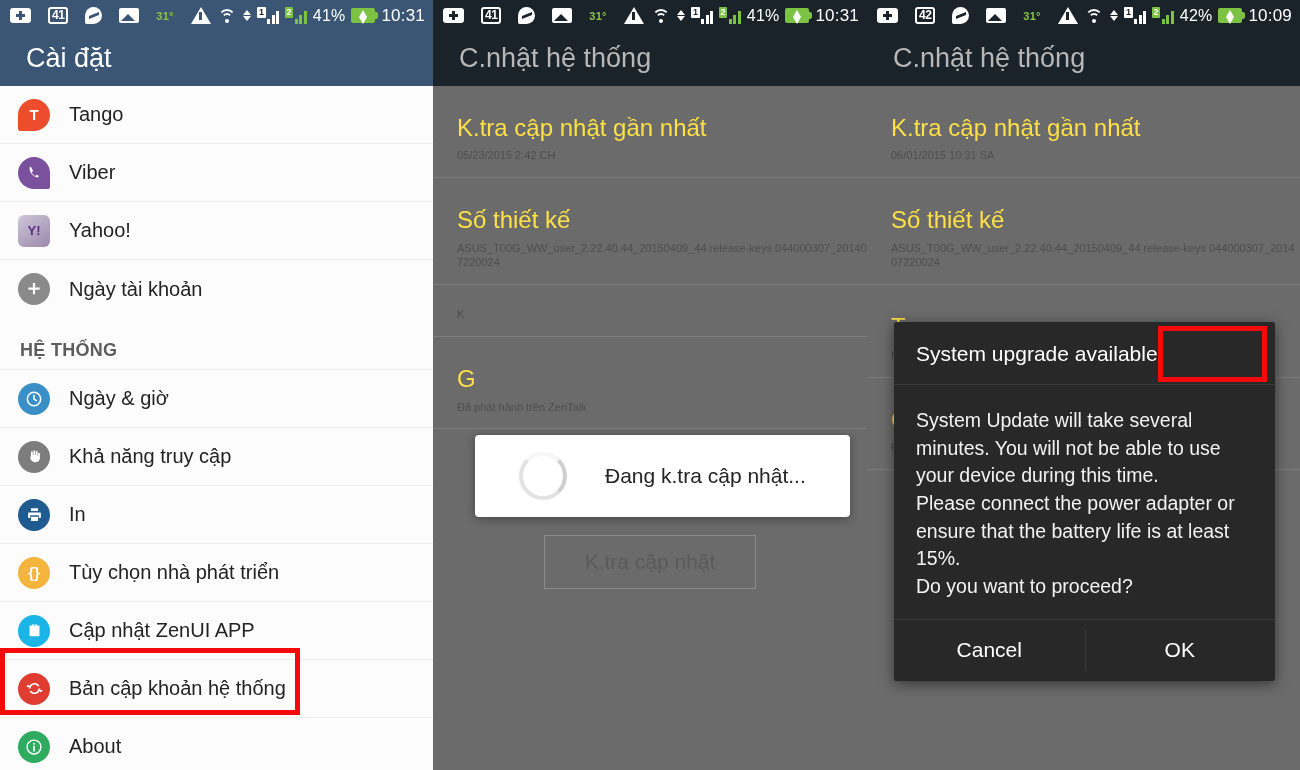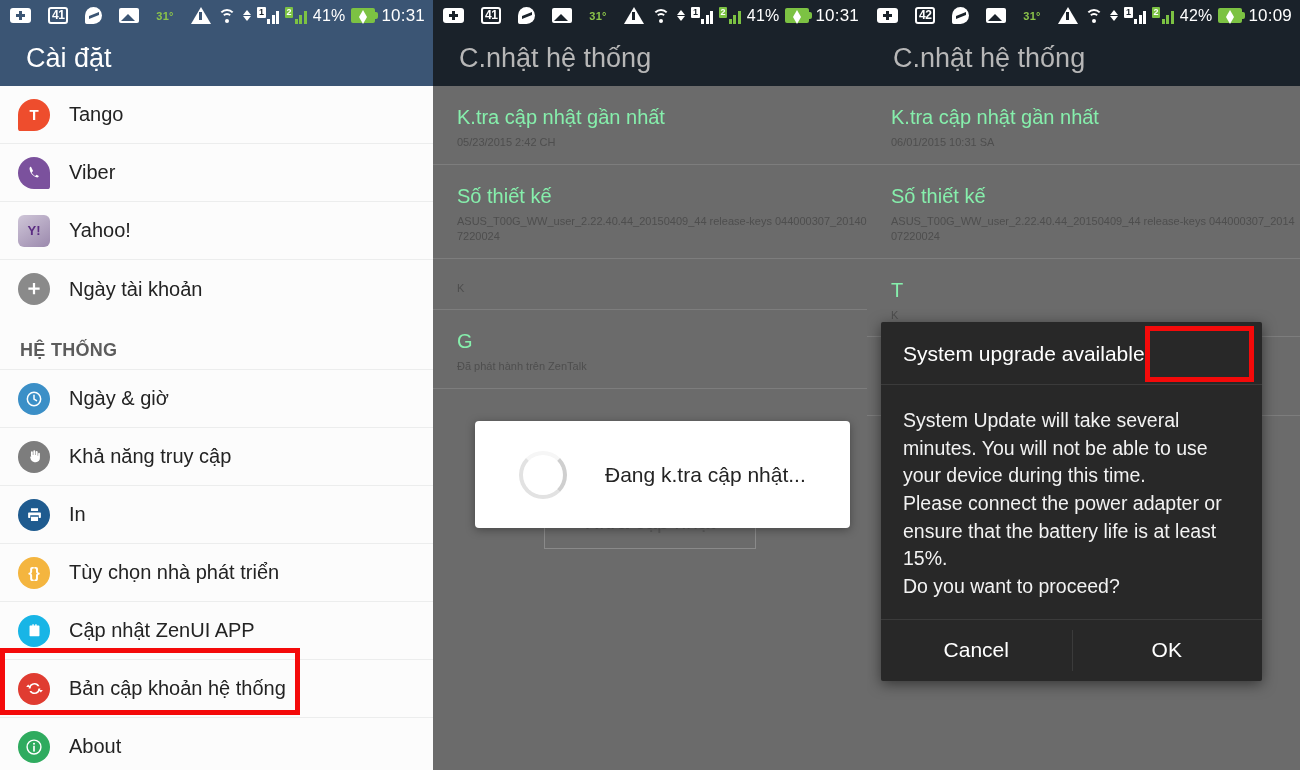--- a/index.html
+++ b/index.html
@@ -166,48 +166,48 @@
   .ic-about { background: #2fab5f; }
   .ic-glyph svg { display: block; }
   .redbox {
     position: absolute; border: 5px solid #f40a0a; pointer-events: none;
   }
   .redbox-sidebar { left: 0; top: 648px; width: 300px; height: 67px; }
 
   
   .upd-body { background: #6b6b6b; height: 684px; position: relative; }
   .upd-item { padding: 18px 0 14px 24px; border-bottom: 1px solid #7d7d7d; }
-  .upd-item-title { font-size: 20px; color: #86efac; line-height: 1.35; }
+  .upd-item-title { font-size: 24px; color: #fde047; line-height: 1.35; margin-top: 8px; }
   .upd-item-sub {
     font-size: 11px; color: #4e4e4e; line-height: 1.35; margin-top: 4px;
     word-break: break-all;
   }
   .upd-btn-wrap { display: flex; justify-content: center; margin-top: 106px; }
   .upd-btn {
     border: 1px solid #8a8a8a; background: transparent; color: #5a5a5a;
     font-size: 21px; padding: 14px 40px; font-family: "Liberation Sans", sans-serif;
   }
   .upd-btn.active { border-color: #8a8a8a; color: #1d1d1d; }
 
   
   .progress-dialog {
-    position: absolute; left: 42px; top: 335px; width: 375px; height: 107px;
+    position: absolute; left: 42px; top: 349px; width: 375px; height: 82px;
     background: #ffffff; border-radius: 4px; display: flex; align-items: center;
     box-shadow: 0 2px 10px rgba(0,0,0,.35);
   }
   .spinner {
     width: 48px; height: 48px; border-radius: 50%;
     border: 4px solid #e2e2e2; border-top-color: #f6f6f6;
     border-right-color: #cfcfcf; margin-left: 44px;
   }
   .progress-text { font-size: 21px; color: #242424; margin-left: 38px; }
 
   
   .sys-dialog {
-    position: absolute; left: 14px; top: 236px; width: 381px;
+    position: absolute; left: 27px; top: 236px; width: 381px;
     background: #282828; border-radius: 2px; color: #ffffff;
     box-shadow: 0 3px 14px rgba(0,0,0,.5);
   }
   .sys-dialog-title {
     font-size: 21px; padding: 20px 22px 18px 22px;
     border-bottom: 1px solid #3b3b3b;
   }
   .sys-dialog-msg {
     font-size: 19.5px; line-height: 1.42; padding: 22px 22px 18px 22px;
     color: #f2f2f2;

